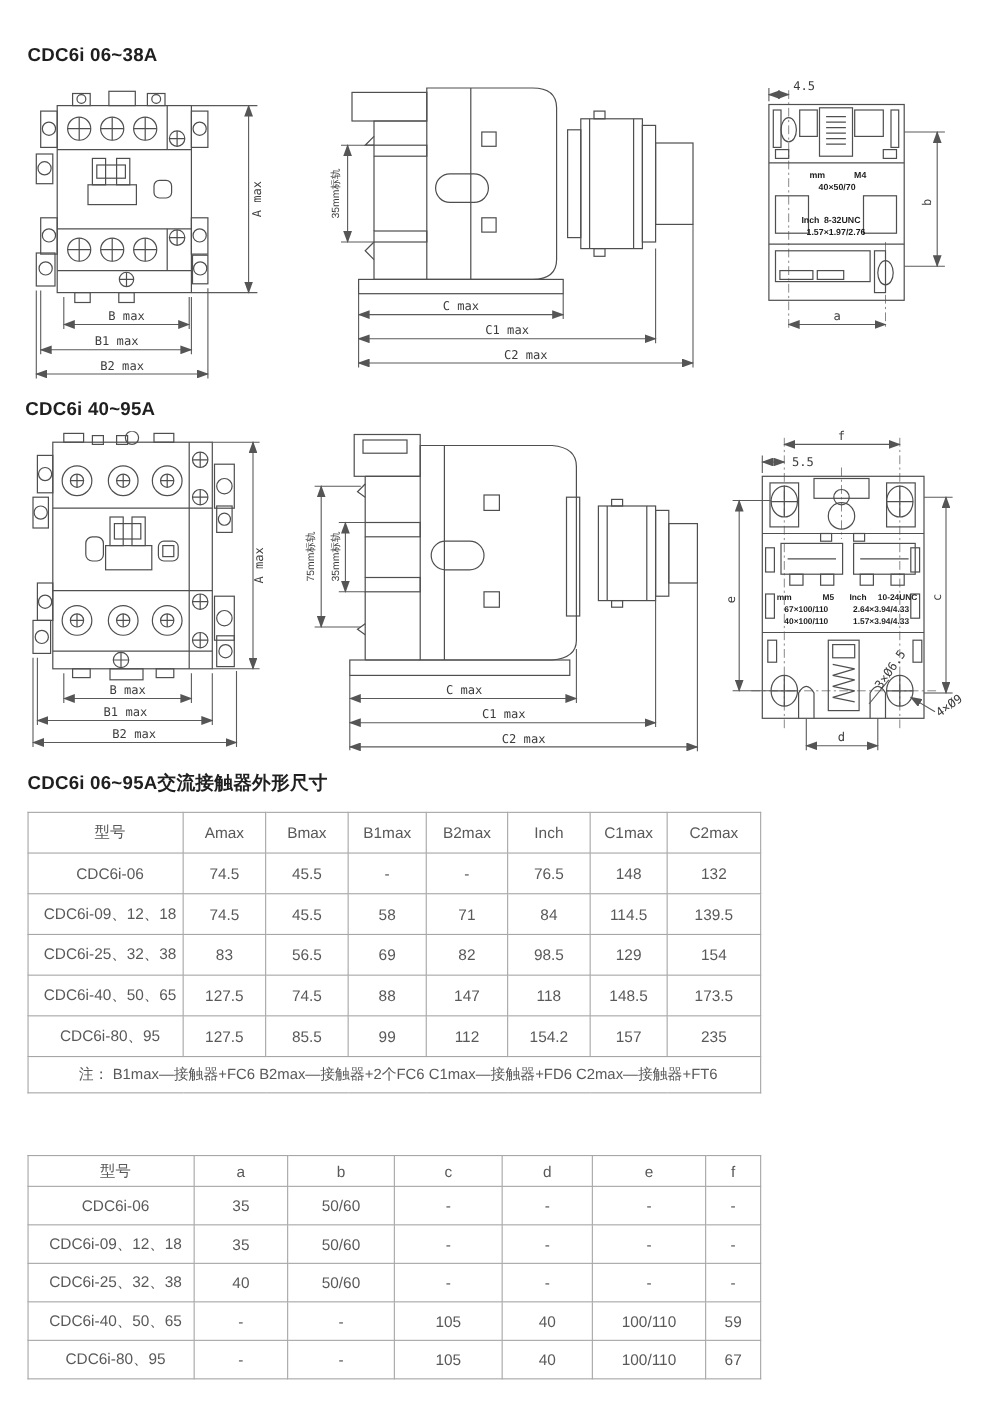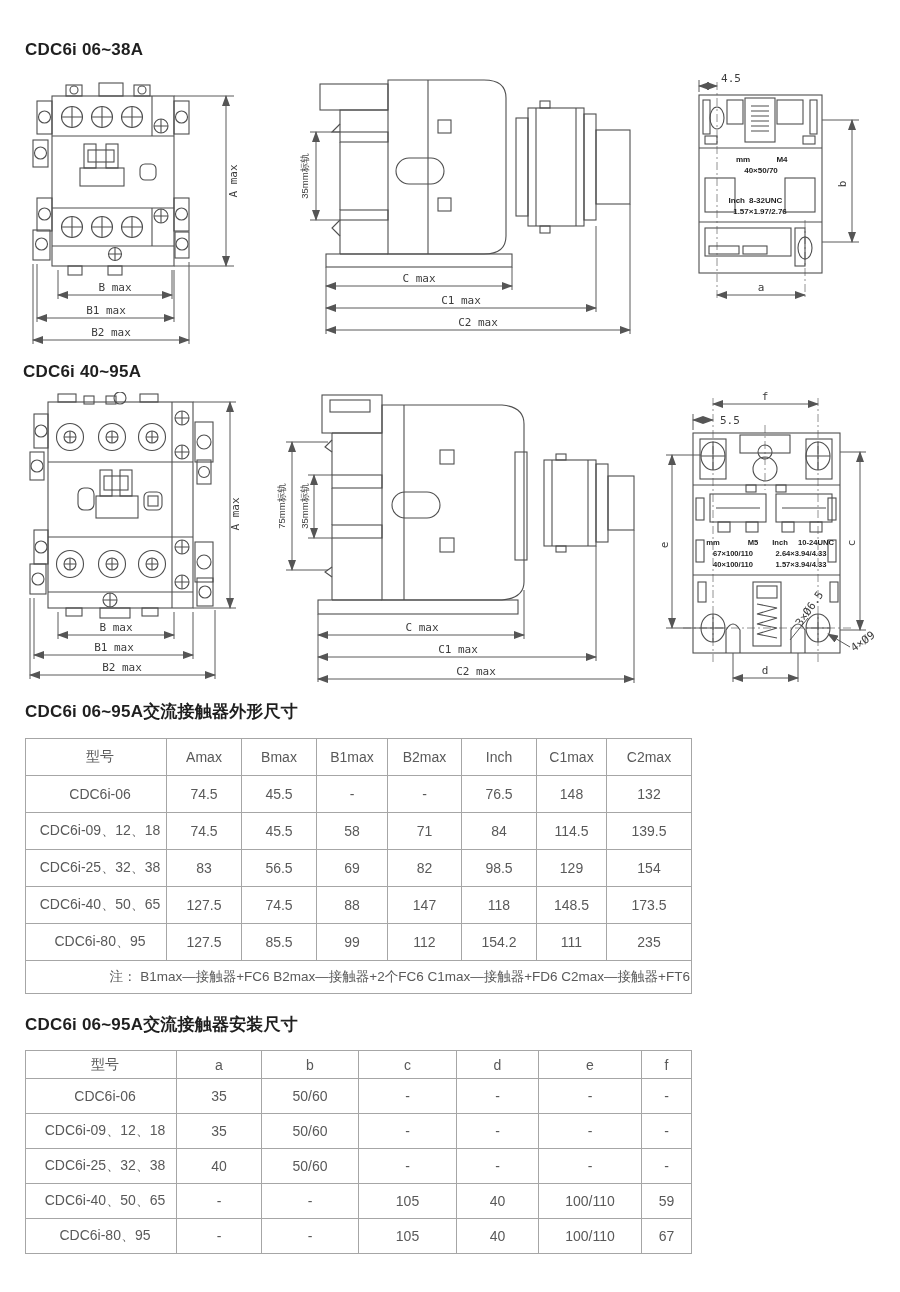--- a/index.html
+++ b/index.html
@@ -6,21 +6,21 @@
   .page{position:relative;width:900px;height:1292px;background:#fff;overflow:hidden;
         font-family:"Liberation Sans",sans-serif;}
   .abs{position:absolute;}
   .sec-title{position:absolute;font-size:17px;font-weight:bold;color:#1f1f1f;letter-spacing:.2px;}
   table{border-collapse:collapse;table-layout:fixed;}
   .dtable td{border:1px solid #a6a6a6;font-size:14px;color:#595959;font-weight:normal;
              text-align:center;overflow:hidden;white-space:nowrap;}
   .dtable td.model{text-align:center;padding-left:9px;}
   .t1 tr{height:37px;}
   .t1 tr.note-row{height:33px;}
-  .t1 td.note{ text-align:right;padding-left:8px;font-size:13.5px;}
+  .t1 td.note{ text-align:center;padding-left:8px;font-size:13.5px;}
   .t2 tr{height:35px;}
   .t2 tr.hdr{height:28px;}
   svg text{font-family:"DejaVu Sans Mono","Liberation Mono",monospace;fill:#3c3c3c;font-size:11px;}
   svg text.cjk{font-family:"Liberation Sans",sans-serif;font-size:9.5px;}
   svg text.mini{font-family:"Liberation Sans",sans-serif;font-weight:bold;font-size:8px;fill:#1c1c1c;}
   svg text.mini2{font-family:"Liberation Sans",sans-serif;font-weight:bold;font-size:7.6px;fill:#1c1c1c;}
   .ol{stroke:#4f4f4f;fill:none;stroke-width:1.1;}
   .dl{stroke:#5a5a5a;fill:none;stroke-width:1;}
   .cl{stroke:#777;fill:none;stroke-width:.8;stroke-dasharray:8 3 2 3;}
 </style>
@@ -520,30 +520,29 @@
       <td>148.5</td>
       <td>173.5</td>
     </tr>
     <tr>
       <td class="model">CDC6i-80、95</td>
       <td>127.5</td>
       <td>85.5</td>
       <td>99</td>
       <td>112</td>
       <td>154.2</td>
-      <td>111</td>
+      <td>157</td>
       <td>235</td>
     </tr>
     <tr class="note-row">
       <td class="note" colspan="8">注： B1max—接触器+FC6  B2max—接触器+2个FC6  C1max—接触器+FD6  C2max—接触器+FT6</td>
     </tr>
   </tbody>
     </table>
 
-  <div class="sec-title" style="left:25px;top:1013px">CDC6i 06~95A交流接触器安装尺寸</div>
 
   <table class="dtable t2 abs" style="left:25px;top:1050px;width:666px">
     <colgroup>
         <col style="width:151px">
         <col style="width:85px">
         <col style="width:97px">
         <col style="width:98px">
         <col style="width:82px">
         <col style="width:103px">
         <col style="width:50px">

